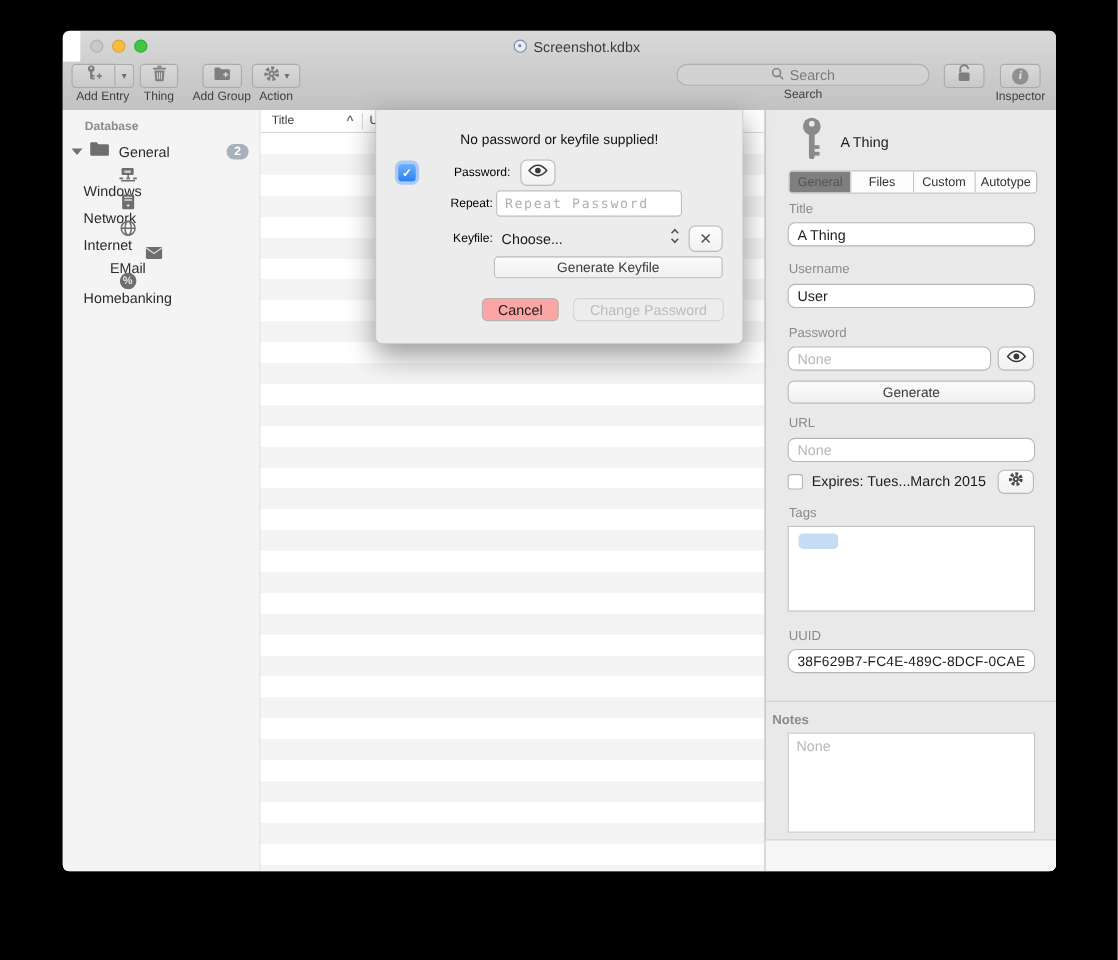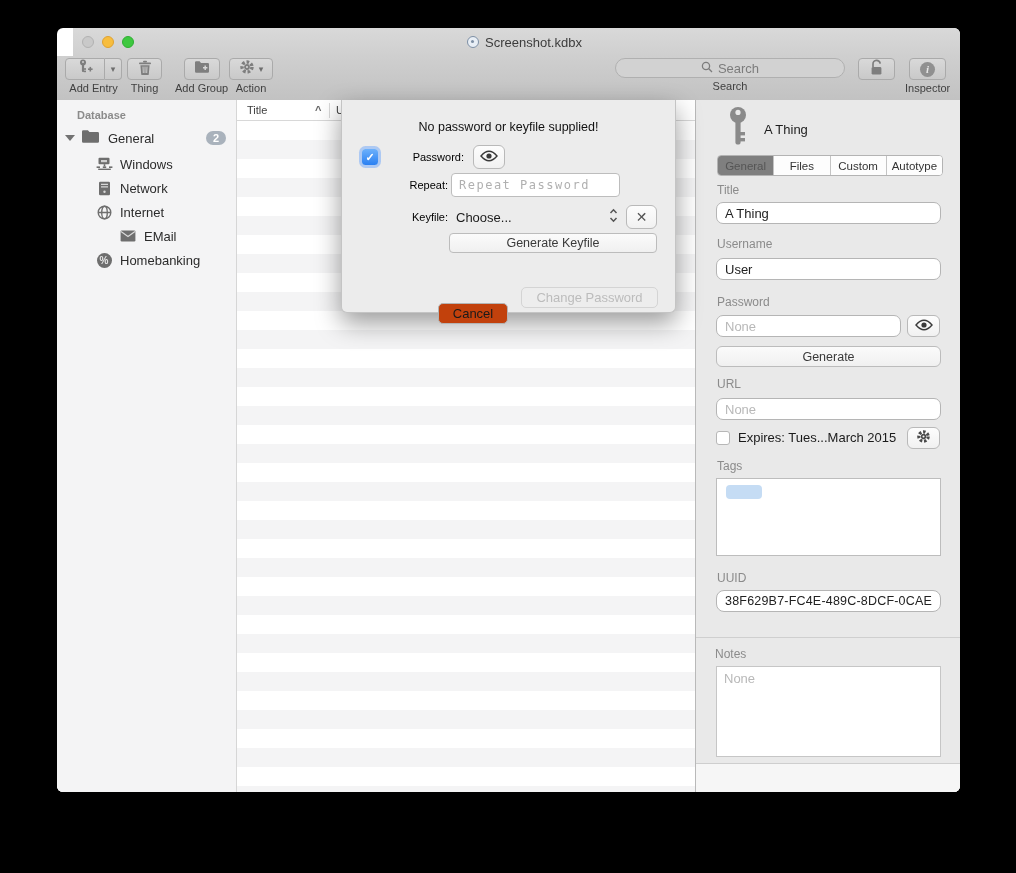--- a/index.html
+++ b/index.html
@@ -34,21 +34,21 @@
 
   
   .content{position:absolute;left:0;top:72px;width:100%;height:692px;background:#fff;}
   .sidebar{position:absolute;left:0;top:0;width:180px;height:100%;background:#f4f4f5;border-right:1px solid #d6d6d6;box-sizing:border-box;}
   .sb-header{position:absolute;left:20px;top:9px;font-size:11px;font-weight:bold;color:#8b8b8b;}
   .sb-root{position:absolute;left:0;top:28px;width:100%;height:20px;display:flex;align-items:center;}
   .disclosure{margin-left:8px;width:0;height:0;border-left:5px solid transparent;border-right:5px solid transparent;border-top:6px solid #727272;}
   .sb-folder{margin-left:6px;}
   .sb-root-label{margin-left:8px;font-size:13px;color:#2b2b2b;}
   .badge{position:absolute;right:10px;background:#a9b2bc;color:#fff;font-size:11px;font-weight:bold;border-radius:9px;padding:1px 7px;}
-  .sb-item{position:absolute;left:0;width:100%;height:24px;display:flex;align-items:center;}
+  .sb-item{position:absolute;left:12px;width:100%;height:24px;display:flex;flex-direction:column;}
   .sb-item .sb-icon{margin-left:38px;width:18px;display:flex;justify-content:center;color:#6e6e6e;}
   .sb-item .sb-text{margin-left:7px;font-size:13px;color:#2b2b2b;}
 
   .table{position:absolute;left:180px;top:0;width:458px;height:100%;background:#fff;}
   .table-header{position:absolute;left:0;top:0;width:100%;height:21px;background:#fff;border-bottom:1px solid #d8d8d8;box-sizing:border-box;font-size:11px;color:#404040;}
   .col-title{position:absolute;left:10px;top:4px;}
   .col-sort{position:absolute;left:78px;top:4px;color:#666;font-weight:bold;}
   .col-div{position:absolute;left:92px;top:3px;width:1px;height:15px;background:#d8d8d8;}
   .col-u{position:absolute;left:99px;top:4px;}
   .table-body{position:absolute;left:0;top:21px;width:100%;bottom:0;background:repeating-linear-gradient(to bottom,#ffffff 0 19px,#f4f4f5 19px 38px);}
@@ -78,21 +78,21 @@
   
   .sheet{position:absolute;left:284px;top:0;width:335px;height:213px;background:#ececec;border-radius:0 0 6px 6px;box-shadow:0 10px 26px rgba(0,0,0,.4);border:1px solid #c4c4c4;border-top:none;box-sizing:border-box;z-index:10;}
   .sheet-msg{position:absolute;left:0;right:0;top:20px;text-align:center;font-size:12.5px;color:#111;}
   .d-row{position:absolute;display:flex;align-items:center;}
   .d-label{font-size:11px;color:#000;text-align:right;}
   .d-field{box-sizing:border-box;height:24px;background:#fff;border:1px solid #bdbdbd;border-radius:4px;padding:0 7px;font-family:"DejaVu Sans Mono",monospace;font-size:12px;letter-spacing:1.5px;color:#333;outline:none;width:100%;}
   .d-field::placeholder{color:#b0b0b0;}
   .d-check{width:16px;height:16px;border-radius:3.5px;background:linear-gradient(#6db1fb,#2a80f2);box-shadow:0 0 0 3px rgba(110,165,250,.5);display:flex;align-items:center;justify-content:center;color:#fff;font-size:11px;font-weight:bold;}
   .choose{font-size:13px;color:#1a1a1a;}
   .dlg-btn{box-sizing:border-box;height:21px;border-radius:5px;display:flex;align-items:center;justify-content:center;font-size:13px;}
-  .btn-cancel{background:#c2410c;border:1px solid #b4b4b4;color:#1a1a1a;margin-top:32px;}
+  .btn-cancel{background:#fca5a5;border:1px solid #b4b4b4;color:#1a1a1a;}
   .btn-disabled{background:#ededed;border:1px solid #d4d4d4;color:#bcbcbc;}
 </style>
 </head>
 <body>
 
 <div class="window">
 
   <div class="titlebar">
     <div class="traffic">
       <div class="tl close"></div>
@@ -371,21 +371,21 @@
         <span class="tag-pill"></span>
       </div>
 
       <div class="insp-abs insp-label" style="left:21px;top:471px;">UUID</div>
       <div class="insp-abs" style="left:20px;top:490px;width:225px;">
         <input class="insp-field" style="border-radius: 8px; letter-spacing: 0.2px; font-size: 12.5px;" value="38F629B7-FC4E-489C-8DCF-0CAE">
       </div>
 
       <div class="insp-div"></div>
 
-      <div class="insp-abs insp-label" style="left:19px;top:547px;">Notes</div>
+      <div class="insp-abs insp-label" style="left:6px;top:547px;font-weight:bold;">Notes</div>
       <div class="insp-abs" style="left:20px;top:566px;width:225px;">
         <textarea class="notes-area" placeholder="None" style=""></textarea>
       </div>
 
       <div class="insp-footer"></div>
     </div>
 
     <div class="sheet">
       <div class="sheet-msg">No password or keyfile supplied!</div>
 

